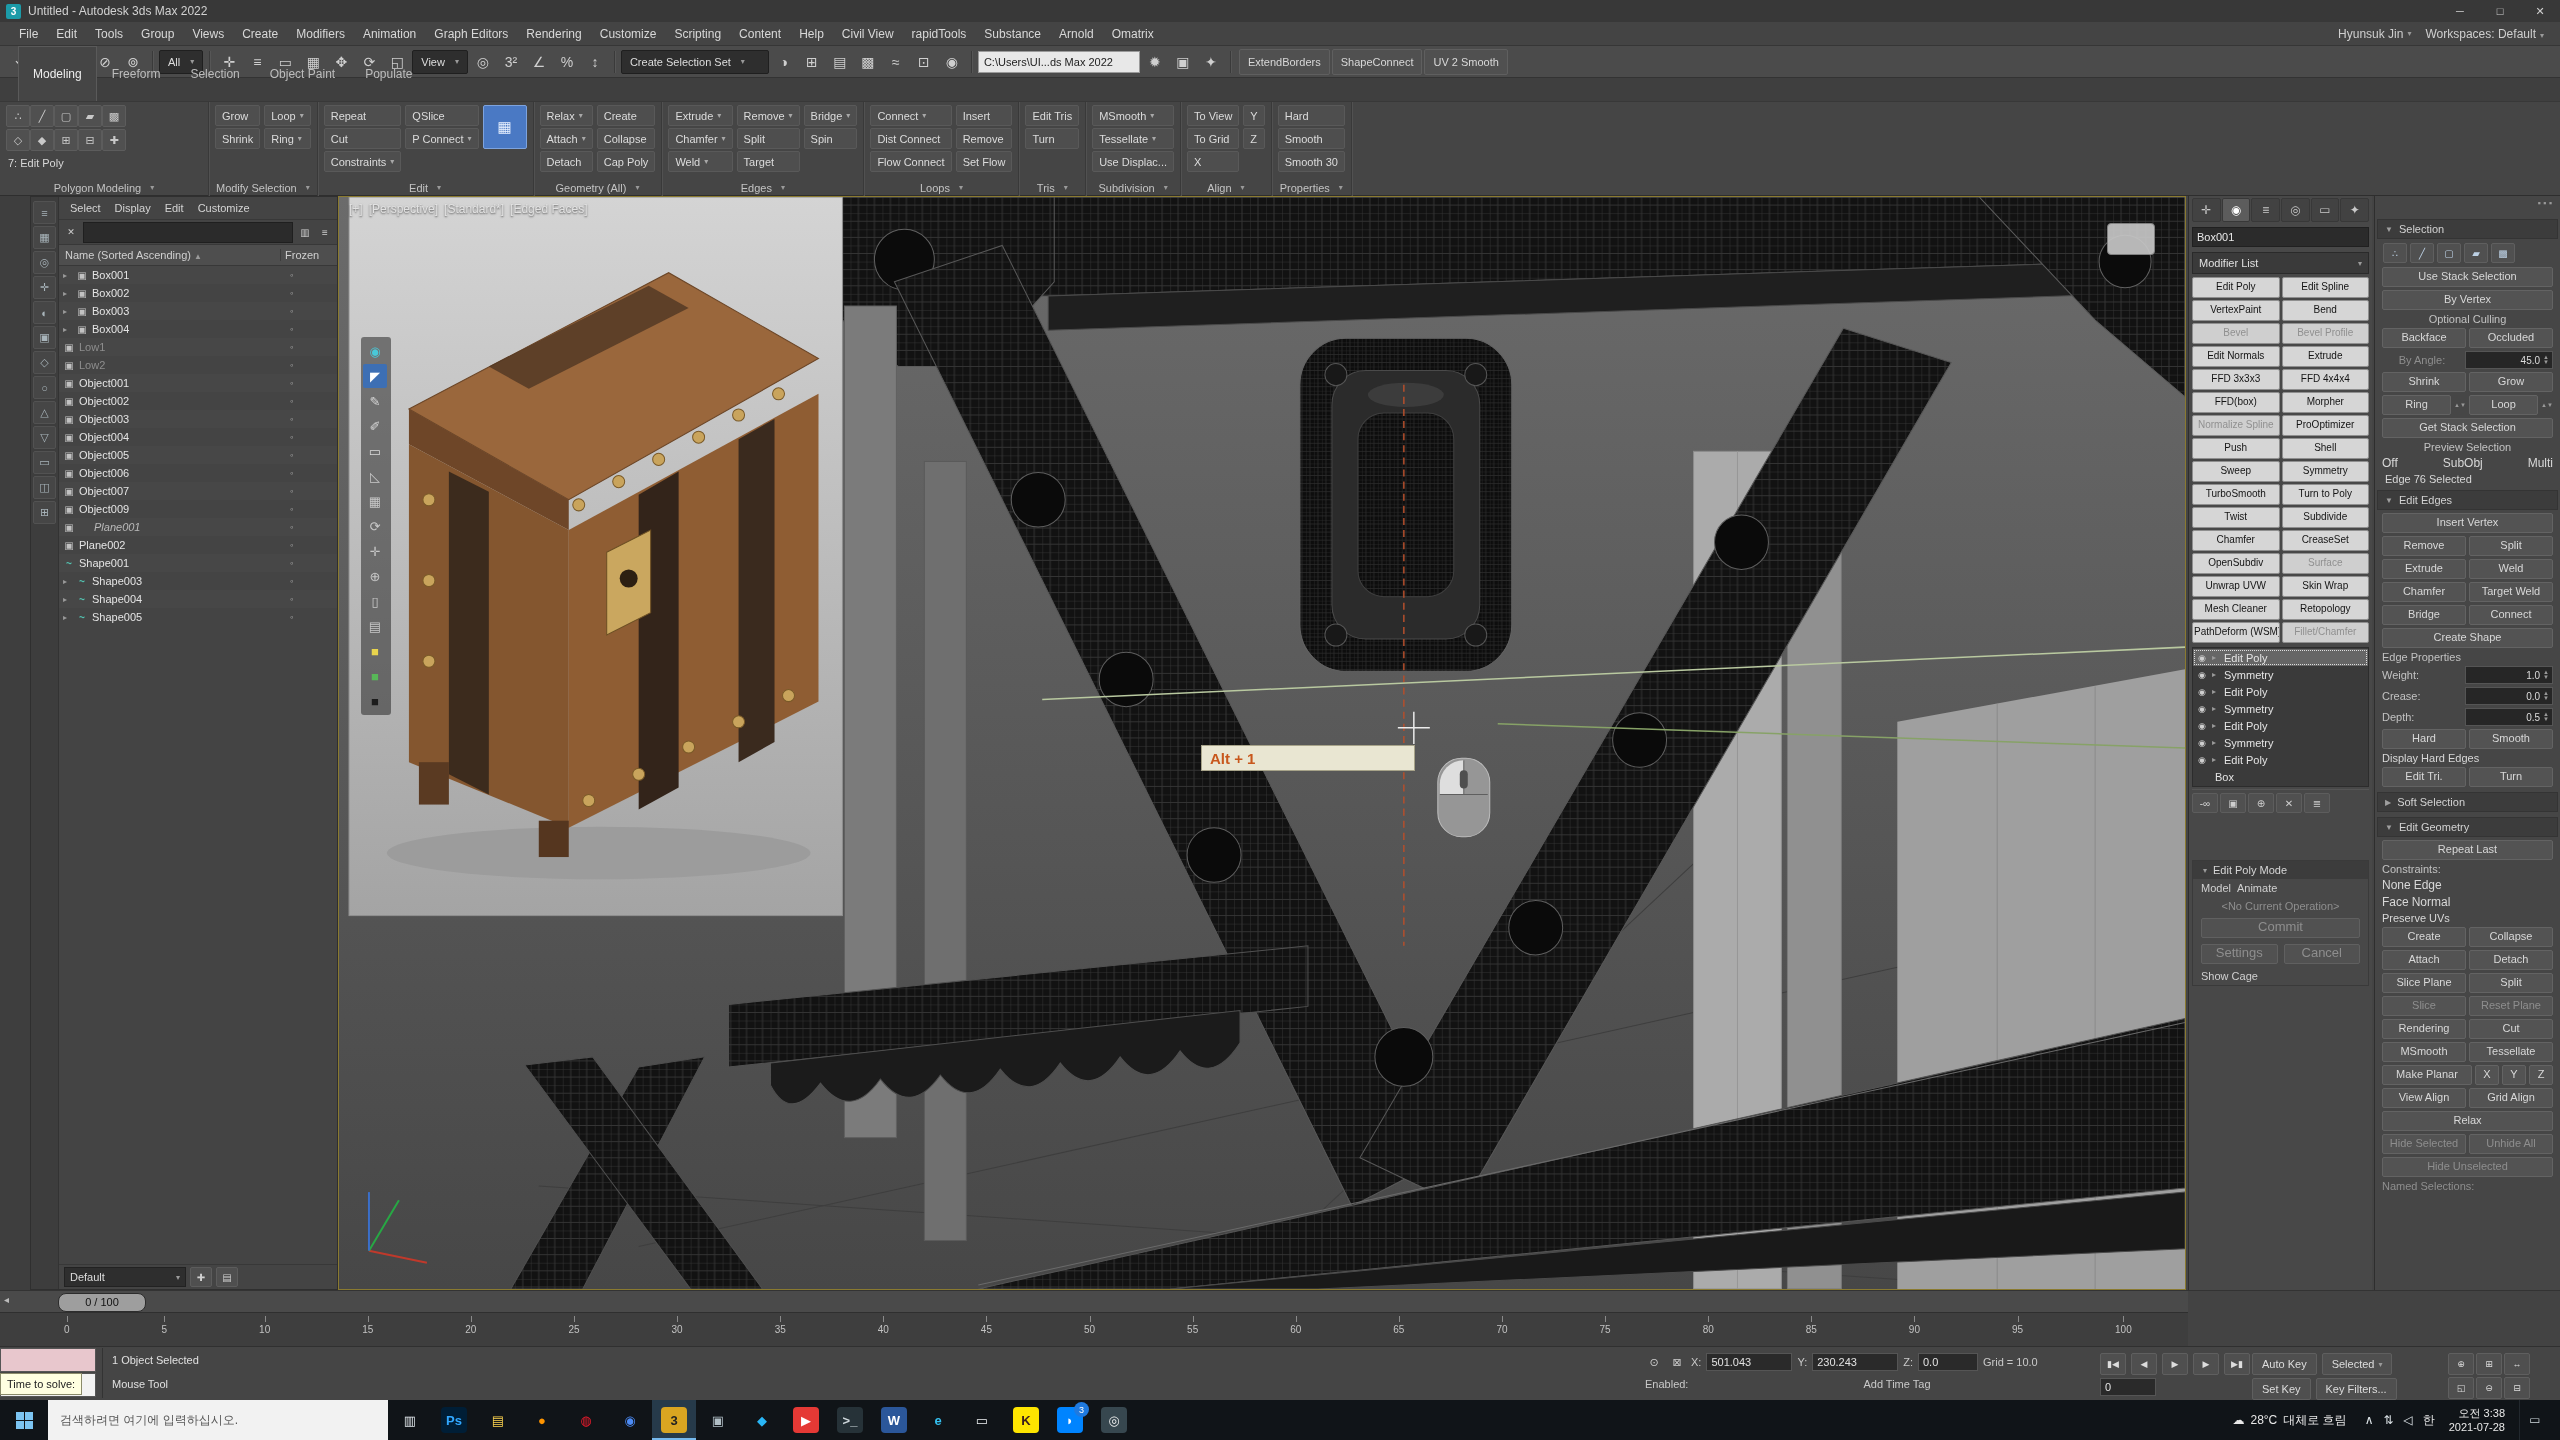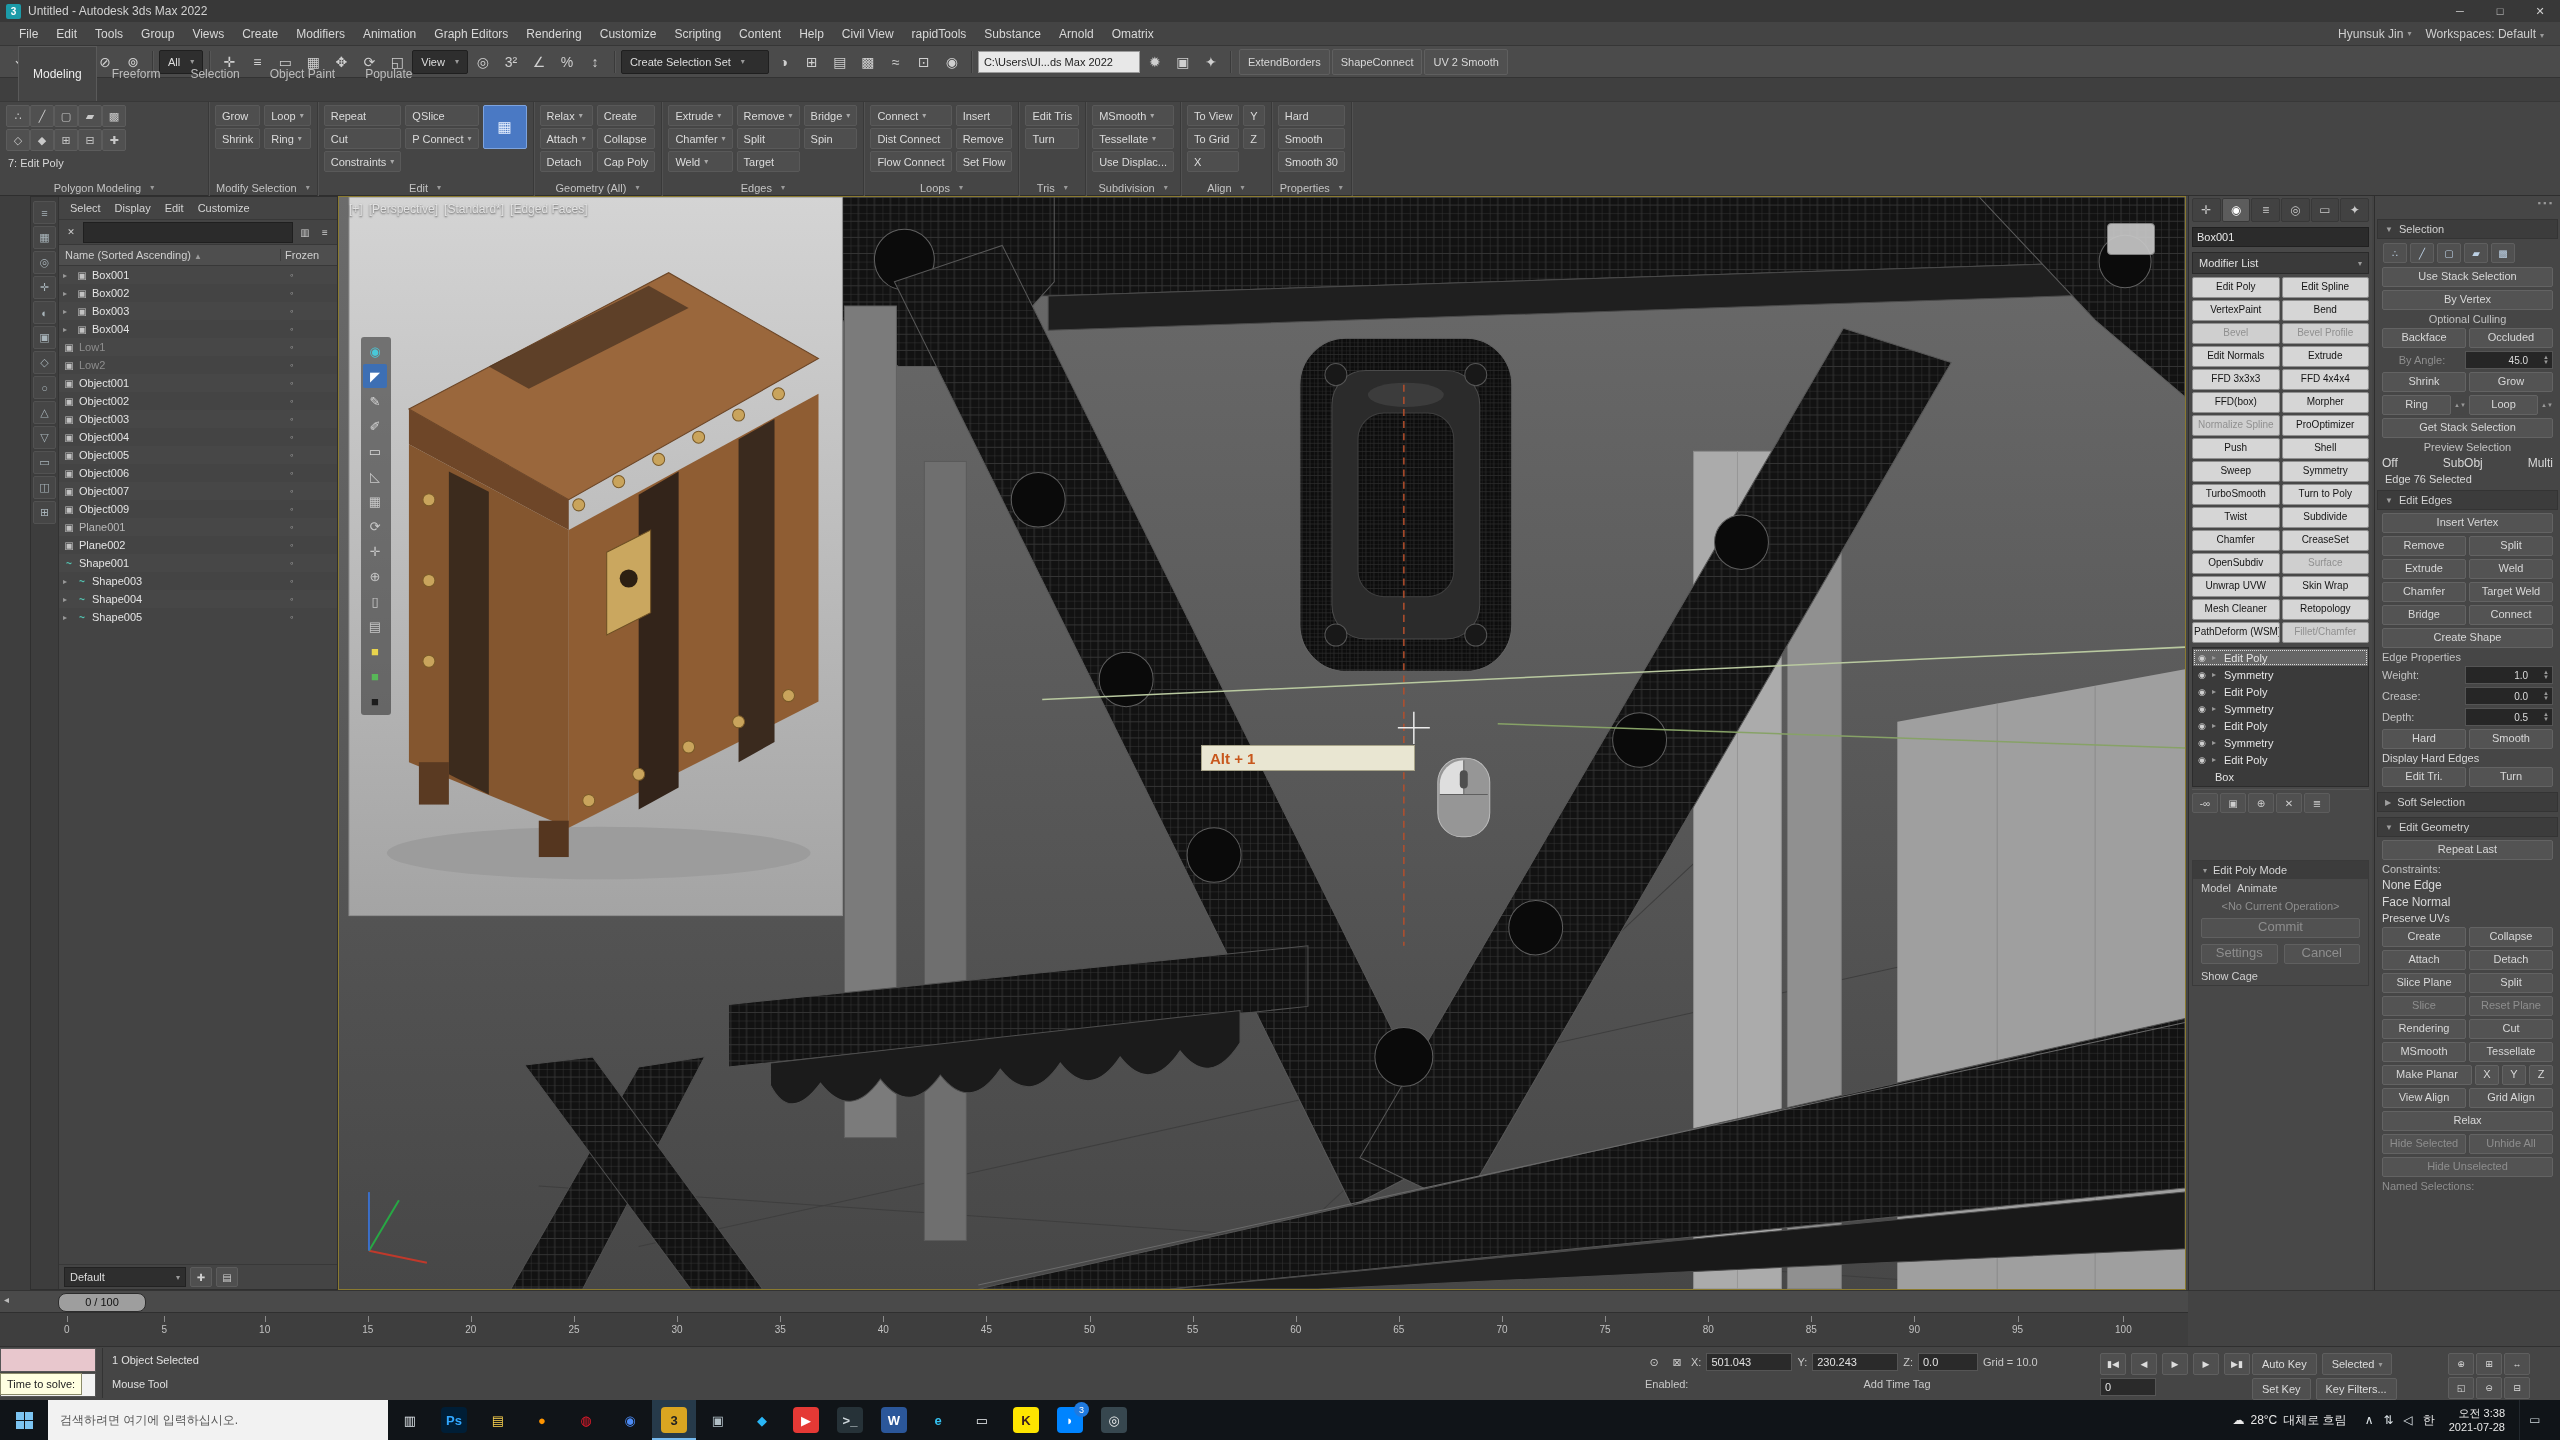--- a/index.html
+++ b/index.html
@@ -3,21 +3,21 @@
 <meta charset="utf-8">
 <title>Untitled - Autodesk 3ds Max 2022</title>
 <style>
   html,body{margin:0;padding:0;}
   body{width:2560px;height:1440px;overflow:hidden;background:#444;
        font-family:"Liberation Sans","DejaVu Sans",sans-serif;font-size:12px;color:#d8d8d8;
        -webkit-font-smoothing:antialiased;}
   #app{position:relative;width:2560px;height:1440px;background:#444;overflow:hidden;}
   .abs{position:absolute;}
   .dim{color:#8e8e8e !important;}
-  .ital{color:#b9b9b9;}
+  .ital{font-style:italic;color:#b9b9b9;margin-left:15px;}
   span:empty, .arr:empty, .gi:empty, .tb-badge:empty, .chev:empty{display:none;}
 
   
   .titlebar{left:0;top:0;width:2560px;height:22px;background:#383838;display:flex;align-items:center;
             border-bottom:1px solid #2c2c2c;}
   .appicon{width:15px;height:15px;margin:0 7px 0 6px;background:#1c9ba8;border-radius:2px;color:#fff;
            font-size:10px;font-weight:bold;display:flex;align-items:center;justify-content:center;}
   .title-text{font-size:12px;color:#d2d2d2;}
   .tb-spacer{flex:1;}
   .winbtn{width:40px;height:21px;display:flex;align-items:center;justify-content:center;color:#cfcfcf;font-size:11px;}
@@ -143,21 +143,21 @@
   .rp-top{height:16px;display:flex;justify-content:flex-end;gap:4px;padding:0 6px;color:#9a9a9a;font-size:9px;}
   .rp-hdr{height:18px;background:#3c3c3c;margin-top:5px;display:flex;align-items:center;gap:6px;padding:0 7px;
           font-size:11px;color:#d2d2d2;border:1px solid #343434;}
   .rp-hdr .tri{font-size:8px;color:#9f9f9f;}
   .rp-row{display:flex;gap:3px;margin:3px 5px;align-items:center;}
   .rpb{flex:1;height:18px;background:#535353;border:1px solid #636363;border-radius:2px;font-size:11px;color:#d8d8d8;
        text-align:center;line-height:16px;white-space:nowrap;overflow:hidden;}
   .rp-lab{font-size:11px;color:#c2c2c2;text-align:center;flex:1;}
   .rp-lab.left{text-align:left;}
   .spn{flex:1;display:flex;height:16px;background:#262626;border:1px solid #555;font-size:10px;color:#ddd;
-       align-items:center;justify-content:flex-end;padding:0 3px;gap:15px;}
+       align-items:center;justify-content:flex-end;padding:0 3px;gap:3px;}
   .spn .ar{display:flex;flex-direction:column;font-size:6px;color:#999;line-height:5px;}
   .rp-status{font-size:11px;color:#d8d8d8;margin:3px 8px;}
   .rp-icons{display:flex;gap:3px;margin:4px 6px;}
   .rpi{width:22px;height:18px;background:#505050;border:1px solid #5f5f5f;border-radius:2px;display:flex;
        align-items:center;justify-content:center;font-size:10px;color:#bcd0e4;}
   .tiny{flex:none;width:22px;}
 
   
   .timeslider{left:0;top:1290px;width:2188px;height:22px;background:#4a4a4a;border-top:1px solid #333;}
   .ts-handle{position:absolute;left:58px;top:2px;width:86px;height:17px;background:#9e9e9e;color:#111;font-size:11px;

